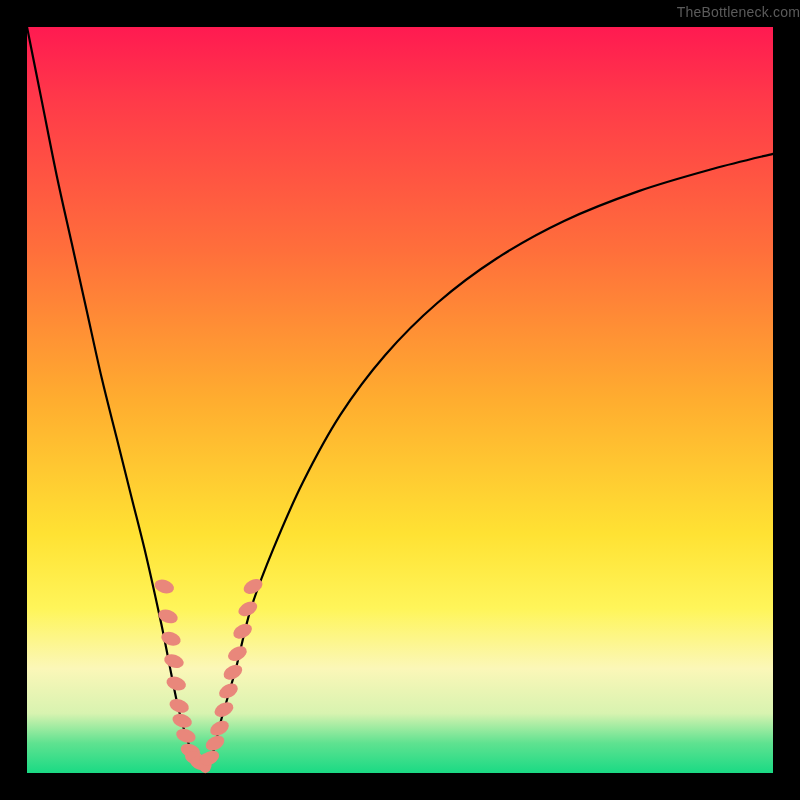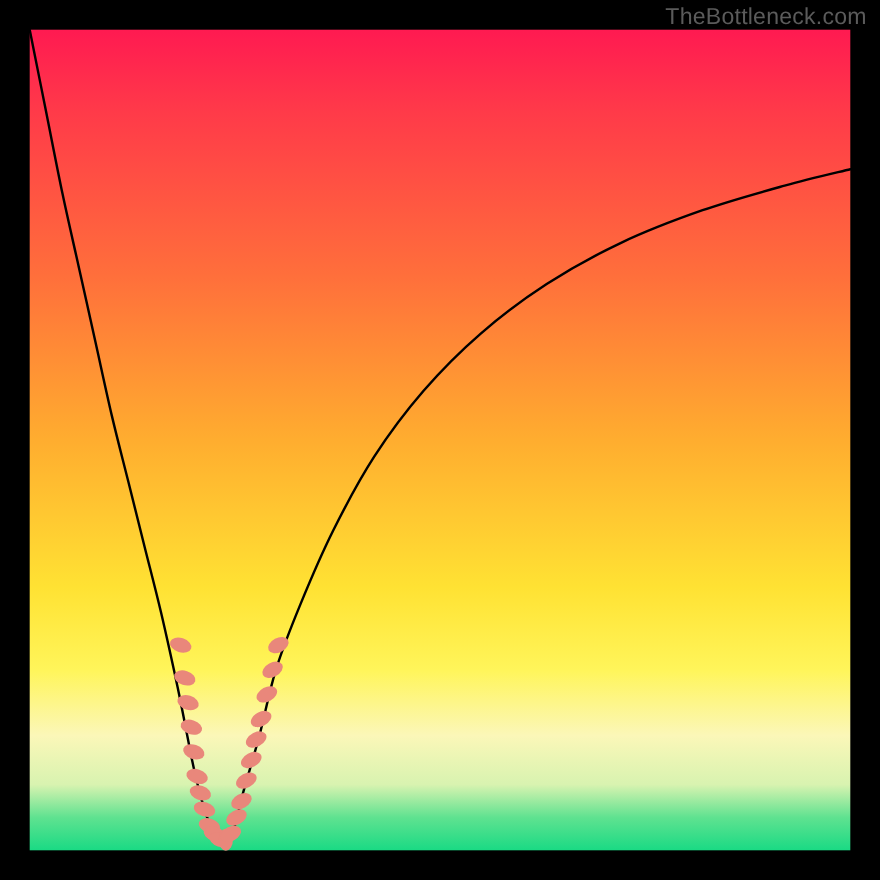--- a/index.html
+++ b/index.html
@@ -34,23 +34,23 @@
       #fff55a 78%,
       #fbf7b8 86%,
       #d8f3b0 92%,
       #5fe290 96%,
       #1ada84 100%
     );
   }
   .watermark {
     position: absolute;
     top: 4px;
-    right: 12px;
+    right: 0;
     color: #5b5b5b;
-    font-size: 21px;
+    font-size: 14px;
     font-weight: 500;
     letter-spacing: 0.2px;
     font-family: Arial, Helvetica, sans-serif;
   }
   svg.curve {
     position: absolute;
     top: 0; left: 0;
     width: 746px;
     height: 746px;
     overflow: visible;

